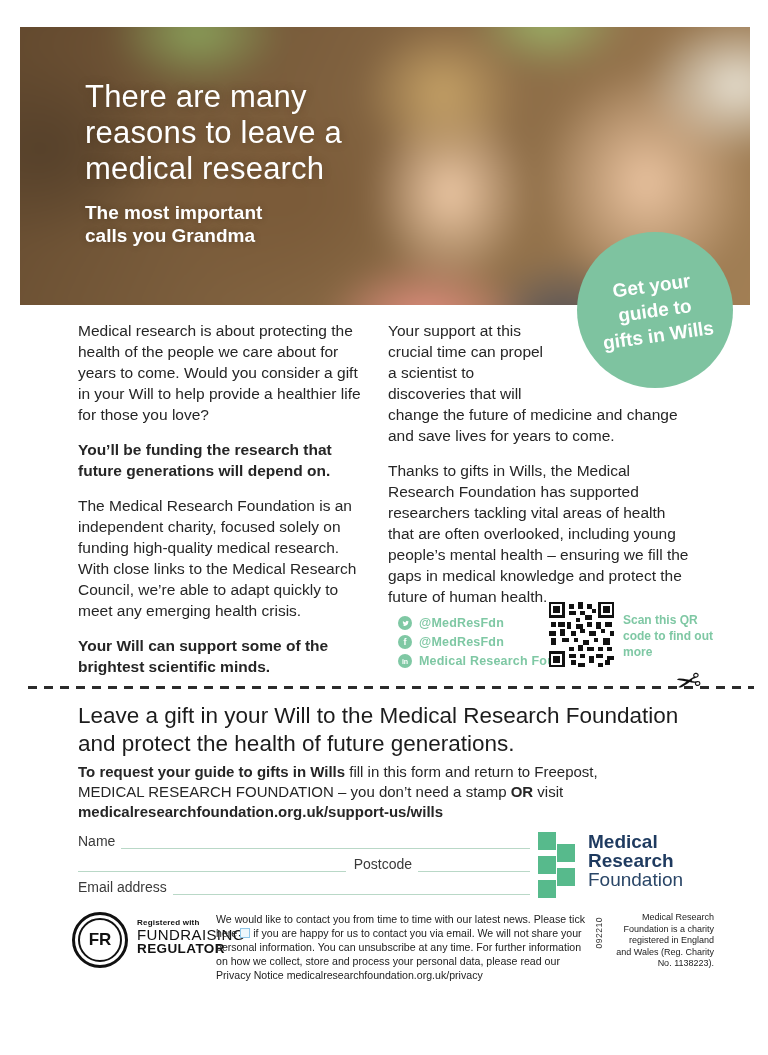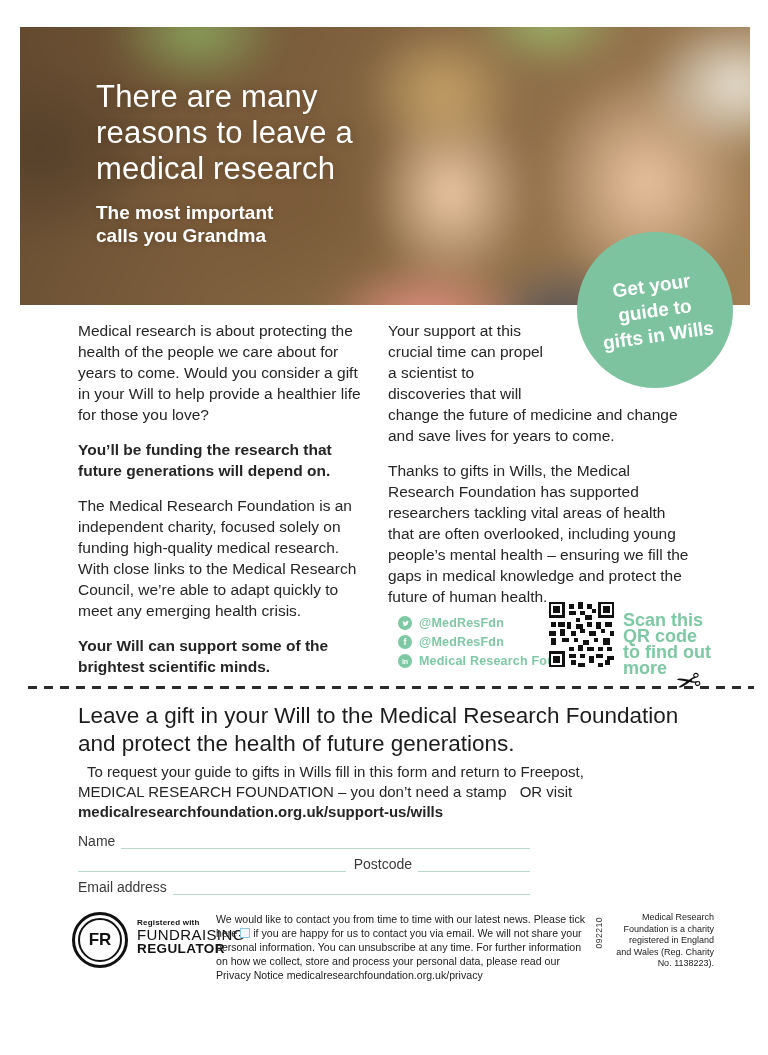--- a/index.html
+++ b/index.html
@@ -15,21 +15,21 @@
       radial-gradient(ellipse 110px 95px at 57% 28%, #c8a468 0%, rgba(200,164,104,0) 70%),
       radial-gradient(ellipse 105px 125px at 58% 58%, #f2cdaa 0%, rgba(242,205,170,0) 72%),
       radial-gradient(ellipse 125px 95px at 93% 26%, #ece7da 0%, rgba(236,231,218,0) 70%),
       radial-gradient(ellipse 140px 155px at 82% 55%, #ecc5a2 0%, rgba(236,197,162,0) 72%),
       radial-gradient(ellipse 110px 85px at 72% 97%, #50505a 0%, rgba(80,80,90,0) 75%),
       radial-gradient(ellipse 120px 80px at 27% 10%, #8ba55c 0%, rgba(139,165,92,0) 70%),
       radial-gradient(ellipse 110px 75px at 70% 6%, #9cb86a 0%, rgba(156,184,106,0) 70%),
       radial-gradient(ellipse 150px 120px at 8% 45%, #55402a 0%, rgba(85,64,42,0) 75%),
       radial-gradient(ellipse 180px 140px at 38% 60%, #7a5a38 0%, rgba(122,90,56,0) 78%),
       linear-gradient(115deg,#5f462c 0%,#8a6a45 55%,#a58257 100%);}
-  .hero-text{position:absolute;left:65px;top:52px;margin-left:11px;}
+  .hero-text{position:absolute;left:65px;top:52px;}
   .hero-headline{color:#fff;font-size:31px;line-height:36px;font-weight:400;letter-spacing:.2px;text-shadow:0 0 8px rgba(60,40,20,.35);}
   .hero-headline span{display:block;}
   .hero-sub{margin-top:14px;color:#fff;font-size:19px;line-height:23px;font-weight:700;text-shadow:0 0 6px rgba(60,40,20,.4);}
   .hero-sub span{display:block;}
 
   
   .badge{position:absolute;left:577px;top:232px;width:156px;height:156px;border-radius:50%;
     background:#7ec3a0;display:flex;align-items:center;justify-content:center;z-index:5;}
   .badge-text{transform:rotate(-8deg);text-align:center;color:#fff;font-weight:700;font-size:19px;line-height:25px;}
   .badge-text span{display:block;}
@@ -44,31 +44,31 @@
 
   
   .social{position:absolute;left:398px;top:616px;}
   .social-row{display:flex;align-items:center;margin-bottom:5px;cursor:pointer;}
   .social-ic{width:14px;height:14px;border-radius:50%;background:#7fc8a4;color:#fff;display:flex;align-items:center;justify-content:center;margin-right:7px;flex:0 0 auto;}
   .social-ic svg{display:block;}
   .social-ic .ltr{font-size:9px;font-weight:700;line-height:1;color:#fff;}
   .social-label{color:#7fc8a4;font-size:12.5px;font-weight:700;letter-spacing:.2px;}
   .qr{position:absolute;left:549px;top:602px;width:65px;height:65px;cursor:pointer;}
   .qr svg{display:block;width:100%;height:100%;}
-  .qr-label{position:absolute;left:623px;top:612px;width:90px;color:#7fc8a4;font-size:18px;line-height:16px;font-weight:700;}
+  .qr-label{position:absolute;left:623px;top:612px;width:90px;color:#7fc8a4;font-size:12px;line-height:16px;font-weight:700;}
 
   
   .cutline{position:absolute;left:28px;top:686px;width:726px;height:3px;
     background:repeating-linear-gradient(90deg,#2b2b2b 0 9px,transparent 9px 16px);}
   .scissors{position:absolute;left:676px;top:664px;font-size:30px;color:#111;transform:scaleX(-1) rotate(12deg);z-index:2;}
 
   
   .form-heading{position:absolute;left:78px;top:702px;width:610px;font-size:22.5px;line-height:28px;font-weight:400;color:#1c1c1c;}
   .form-request{position:absolute;left:78px;top:762px;width:548px;font-size:15px;line-height:20px;color:#262626;}
-  .form-request b{font-weight:400;margin-left:9px;}
+  .form-request b{font-weight:700;}
   .form-request .url{display:block;font-weight:700;cursor:pointer;}
   .fields{position:absolute;left:78px;top:826px;width:452px;font-size:14px;color:#3a3a3a;}
   .frow{display:flex;align-items:flex-end;height:23px;justify-content:center;}
   .flabel{padding-right:6px;white-space:nowrap;font-weight:400;}
   .fline{flex:1 1 auto;border-bottom:1.5px solid #b9d8c7;height:100%;}
   .fline.short{flex:0 0 112px;}
 
   
   .mrf{position:absolute;left:538px;top:829px;display:flex;align-items:flex-start;}
   .mrf-mark{position:relative;width:40px;height:70px;margin-right:10px;}
@@ -237,20 +237,34 @@
       <span class="fline"></span>
       <span class="flabel" style="padding-left:8px;">Postcode</span>
       <span class="fline short"></span>
     </div>
     <div class="frow">
       <span class="flabel">Email address</span>
       <span class="fline"></span>
     </div>
   </div>
 
+  <div class="mrf">
+    <div class="mrf-mark">
+        <i></i>
+        <i></i>
+        <i></i>
+        <i></i>
+        <i></i>
+      </div>
+    <div class="mrf-name">
+      <span class="b">Medical</span>
+      <span class="b">Research</span>
+      <span class="l">Foundation</span>
+    </div>
+  </div>
 
   <div class="fr-logo">
     <div class="fr-inner">FR</div>
   </div>
   <div class="fr-text">
     <div class="fr-reg">Registered with</div>
     <div class="fr-l1">FUNDRAISING</div>
     <div class="fr-l2">REGULATOR</div>
   </div>
 

